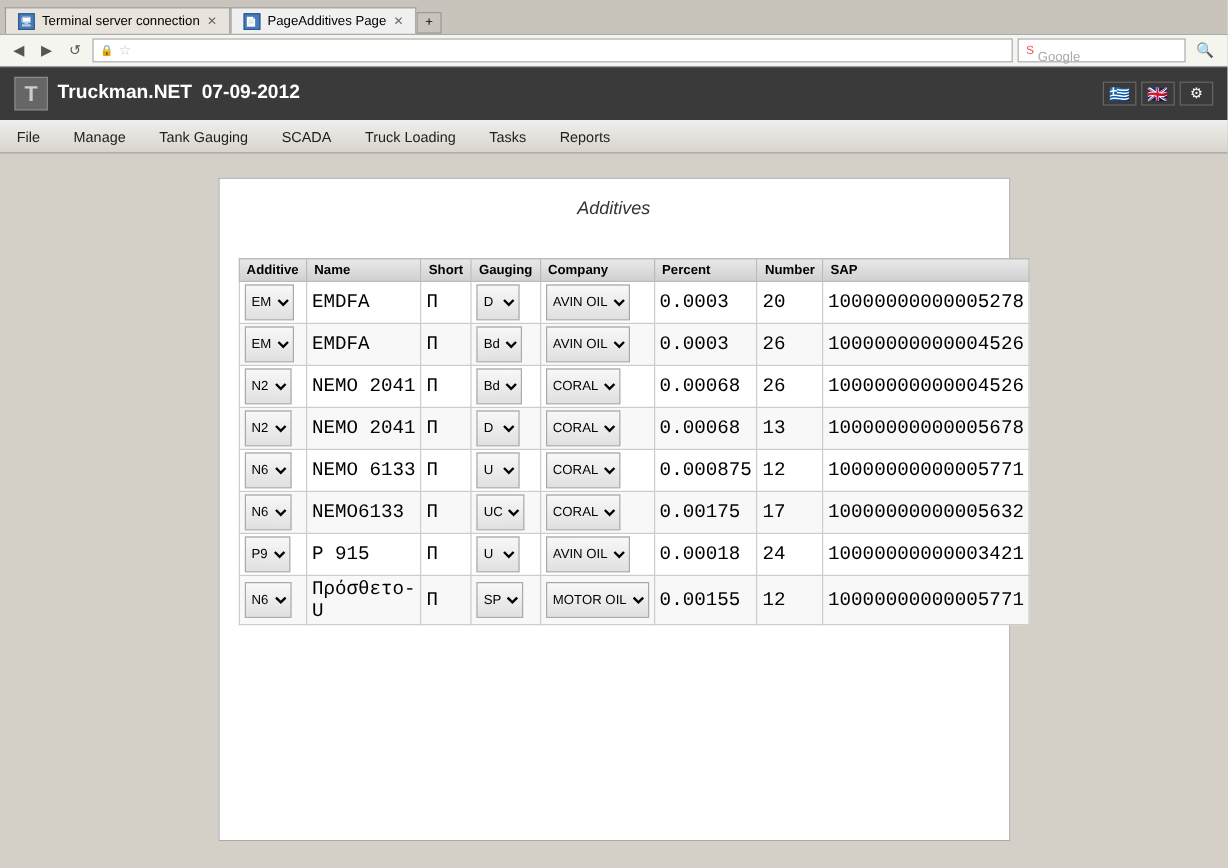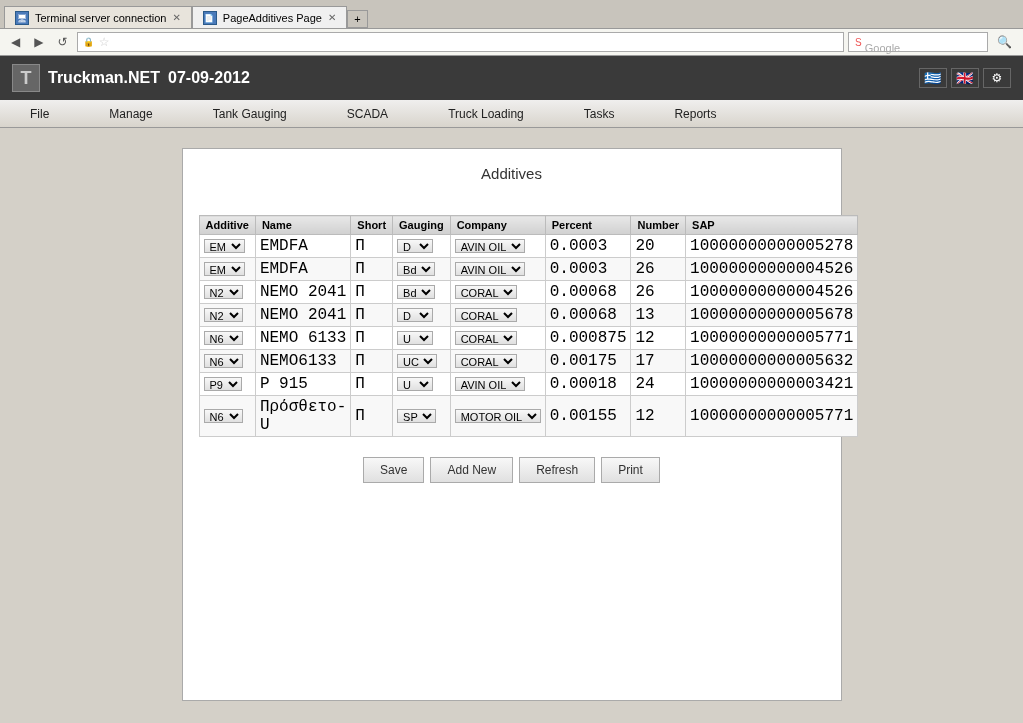--- a/index.html
+++ b/index.html
@@ -23,37 +23,37 @@
 
     
     .app-header { background: #3a3a3a; color: white; display: flex; align-items: center; padding: 6px 12px; height: 44px; justify-content: space-between; }
     .app-logo { display: flex; align-items: center; gap: 8px; font-size: 16px; font-weight: bold; color: white; }
     .logo-icon { width: 28px; height: 28px; background: #666; border: 1px solid #888; display: flex; align-items: center; justify-content: center; font-size: 18px; color: #ccc; }
     .flag-group { display: flex; gap: 4px; }
     .flag { width: 28px; height: 20px; border: 1px solid #666; display: inline-flex; align-items: center; justify-content: center; font-size: 14px; cursor: pointer; }
 
     
     .menu-bar { background: linear-gradient(to bottom, #f0efee, #d8d4cc); border-bottom: 1px solid #999; display: flex; padding: 0; height: 28px; }
-    .menu-item { padding: 5px 30px; font-size: 12px; cursor: pointer; color: #222; display: flex; align-items: center; }
+    .menu-item { padding: 5px 14px; font-size: 12px; cursor: pointer; color: #222; display: flex; align-items: center; }
 
     
     .content-area { background: #d4d0c8; padding: 20px; min-height: calc(723px - 130px); display: flex; justify-content: center; }
     .white-panel { background: white; border: 1px solid #aaa; padding: 16px; width: 660px; min-height: 380px; }
 
     
-    .panel-title { text-align: center; font-size: 15px; font-weight: normal; margin-bottom: 12px; color: #333; }
+    .panel-title { text-align: center; font-size: 15px; font-weight: normal; margin-bottom: 12px; color: #333; font-style: italic; }
     .additives-table { width: 100%; border-collapse: collapse; font-size: 11px; margin-top: 33px; }
     .additives-table th { background: linear-gradient(to bottom, #e8e8e8, #d0d0d0); border: 1px solid #bbb; padding: 3px 6px; text-align: left; font-weight: bold; white-space: nowrap; }
     .additives-table td { border: 1px solid #ccc; padding: 2px 4px; vertical-align: middle; }
     .additives-table tr:nth-child(even) td { background: #f8f8f8; }
     .additives-table tr:nth-child(odd) td { background: #ffffff; }
 
     .cell-select { display: flex; align-items: center; gap: 1px; }
     .cell-val { font-size: 16px; font-family: Liberation Mono, monospace; }
-    .mini-select { background: linear-gradient(to bottom, #f8f8f8, #e0e0e0); border: 1px solid #aaa; font-size: 11px; padding: 0 1px; height: 14px; min-width: 36px; }
+    .mini-select { background: linear-gradient(to bottom, #f8f8f8, #e0e0e0); border: 1px solid #aaa; font-size: 11px; padding: 0 1px; height: 30px; min-width: 36px; }
 
     
     .button-row { display: flex; justify-content: center; gap: 6px; margin-top: 20px; }
     .action-btn { background: linear-gradient(to bottom, #f8f8f8, #e0e0e0); border: 1px solid #aaa; padding: 5px 16px; font-size: 12px; cursor: pointer; color: #333; }
 
     .lock-icon { font-size: 9px; color: #888; }
   </style>
 </head>
 <body>
 
@@ -350,20 +350,14 @@
         </select>
       </div>
             </td>
             <td><span class="cell-val">0.00155</span></td>
             <td><span class="cell-val">12</span></td>
             <td><span class="cell-val">10000000000005771</span></td>
           </tr>
         </tbody>
     </table>
 
-    <div class="button-row">
-      <button class="action-btn">Save</button>
-      <button class="action-btn">Add New</button>
-      <button class="action-btn">Refresh</button>
-      <button class="action-btn">Print</button>
-    </div>
   </div>
 </div>
 
 </body></html>

